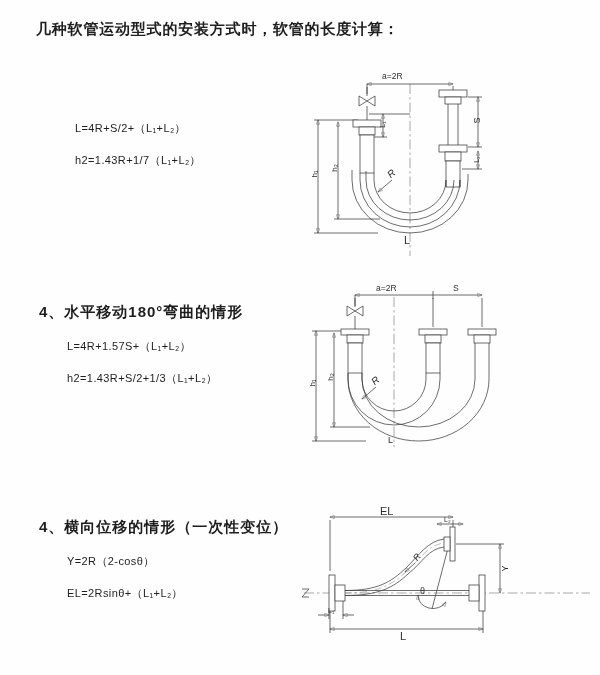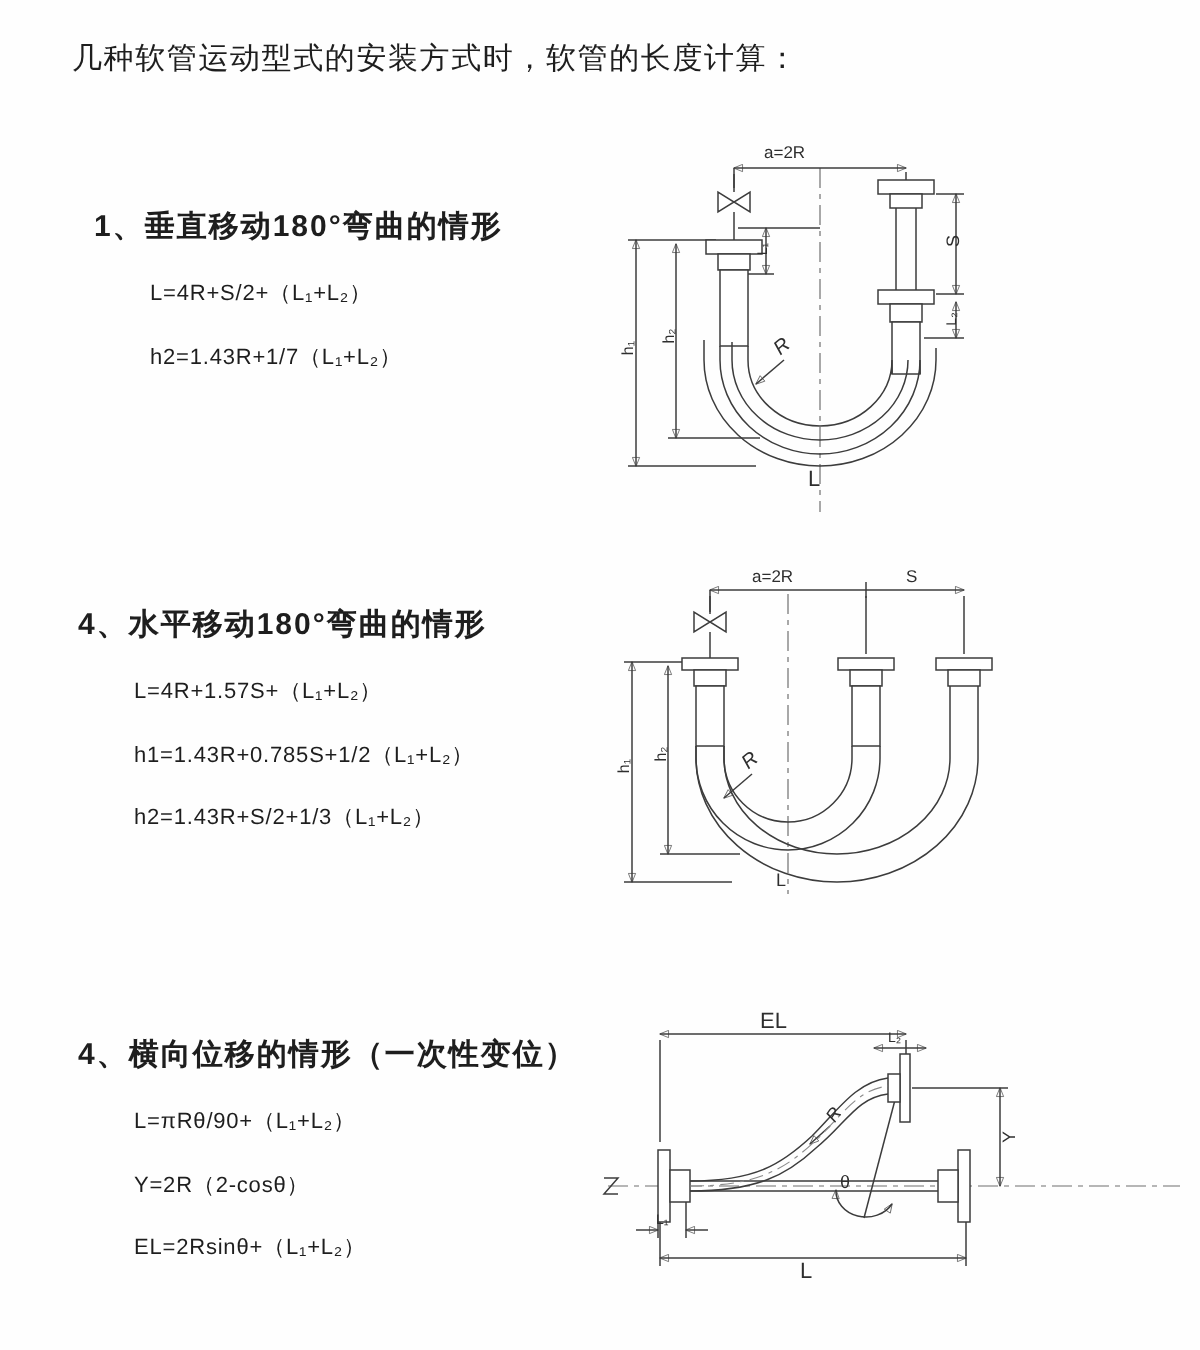--- a/index.html
+++ b/index.html
@@ -1,61 +1,58 @@
 <!DOCTYPE html>
 <html><head>
 <meta charset="utf-8">
 <style>
   html,body{margin:0;padding:0}
   body{
     width:600px;height:675px;background:#fefefe;position:relative;overflow:hidden;
     font-family:"Liberation Sans","DejaVu Sans",sans-serif;color:#1e1e1e;
   }
   .abs{position:absolute}
-  .doc-title{font-size:15px;font-weight:400;letter-spacing:.8px;white-space:nowrap}
+  .doc-title{font-size:15px;font-weight:700;letter-spacing:.8px;white-space:nowrap}
   .section{position:absolute}
   .heading{font-size:15px;font-weight:600;letter-spacing:1px;white-space:nowrap}
   .formulas{margin-top:9px;margin-left:28px}
   .formula{font-size:11px;letter-spacing:.4px;line-height:31.5px;white-space:nowrap;font-weight:500}
   .diagram{position:absolute}
   .diagram svg{position:absolute;left:0;top:0}
   .diagram svg path, .diagram svg polyline{fill:none;stroke:#3c3c3c;stroke-width:.75}
   .diagram svg rect{fill:#ffffff;stroke:#3c3c3c;stroke-width:.75}
   .cl{stroke:#6f6f6f !important;stroke-width:.6 !important;stroke-dasharray:10 3 2.5 3}
   .hosecl{stroke:#8a8a8a !important;stroke-width:.55 !important;stroke-dasharray:7 3 2 3}
   .dlabel{position:absolute;font-size:9px;line-height:1;color:#2e2e2e;white-space:nowrap}
   .rot{transform:rotate(-90deg)}
   .it{font-style:italic}
 </style>
 </head>
 <body>
 
 <div class="abs doc-title" style="left:36px;top:20px">几种软管运动型式的安装方式时，软管的长度计算：</div>
 
 <div class="section" style="left:47px;top:104px">
-  <div class="heading">1、垂直移动180°弯曲的情形</div>
   <div class="formulas">
     <div class="formula">L=4R+S/2+（L₁+L₂）</div>
     <div class="formula">h2=1.43R+1/7（L₁+L₂）</div>
   </div>
 </div>
 
 <div class="section" style="left:39px;top:303px">
   <div class="heading">4、水平移动180°弯曲的情形</div>
   <div class="formulas">
     <div class="formula">L=4R+1.57S+（L₁+L₂）</div>
-    <div class="formula">h1=1.43R+0.785S+1/2（L₁+L₂）</div>
     <div class="formula">h2=1.43R+S/2+1/3（L₁+L₂）</div>
   </div>
 </div>
 
 <div class="section" style="left:39px;top:518px">
   <div class="heading">4、横向位移的情形（一次性变位）</div>
   <div class="formulas">
-    <div class="formula">L=πRθ/90+（L₁+L₂）</div>
     <div class="formula">Y=2R（2-cosθ）</div>
     <div class="formula">EL=2Rsinθ+（L₁+L₂）</div>
   </div>
 </div>
 
 <div class="diagram" style="left:306px;top:70px;width:284px;height:192px">
   <svg width="284" height="192" viewBox="0 0 284 192">
     <defs>
       <marker id="ar" viewBox="0 0 10 10" refX="9.5" refY="5" markerWidth="8" markerHeight="6" orient="auto-start-reverse">
         <path d="M0,1 L10,5 L0,9 z" fill="#3c3c3c" stroke="none"></path>

